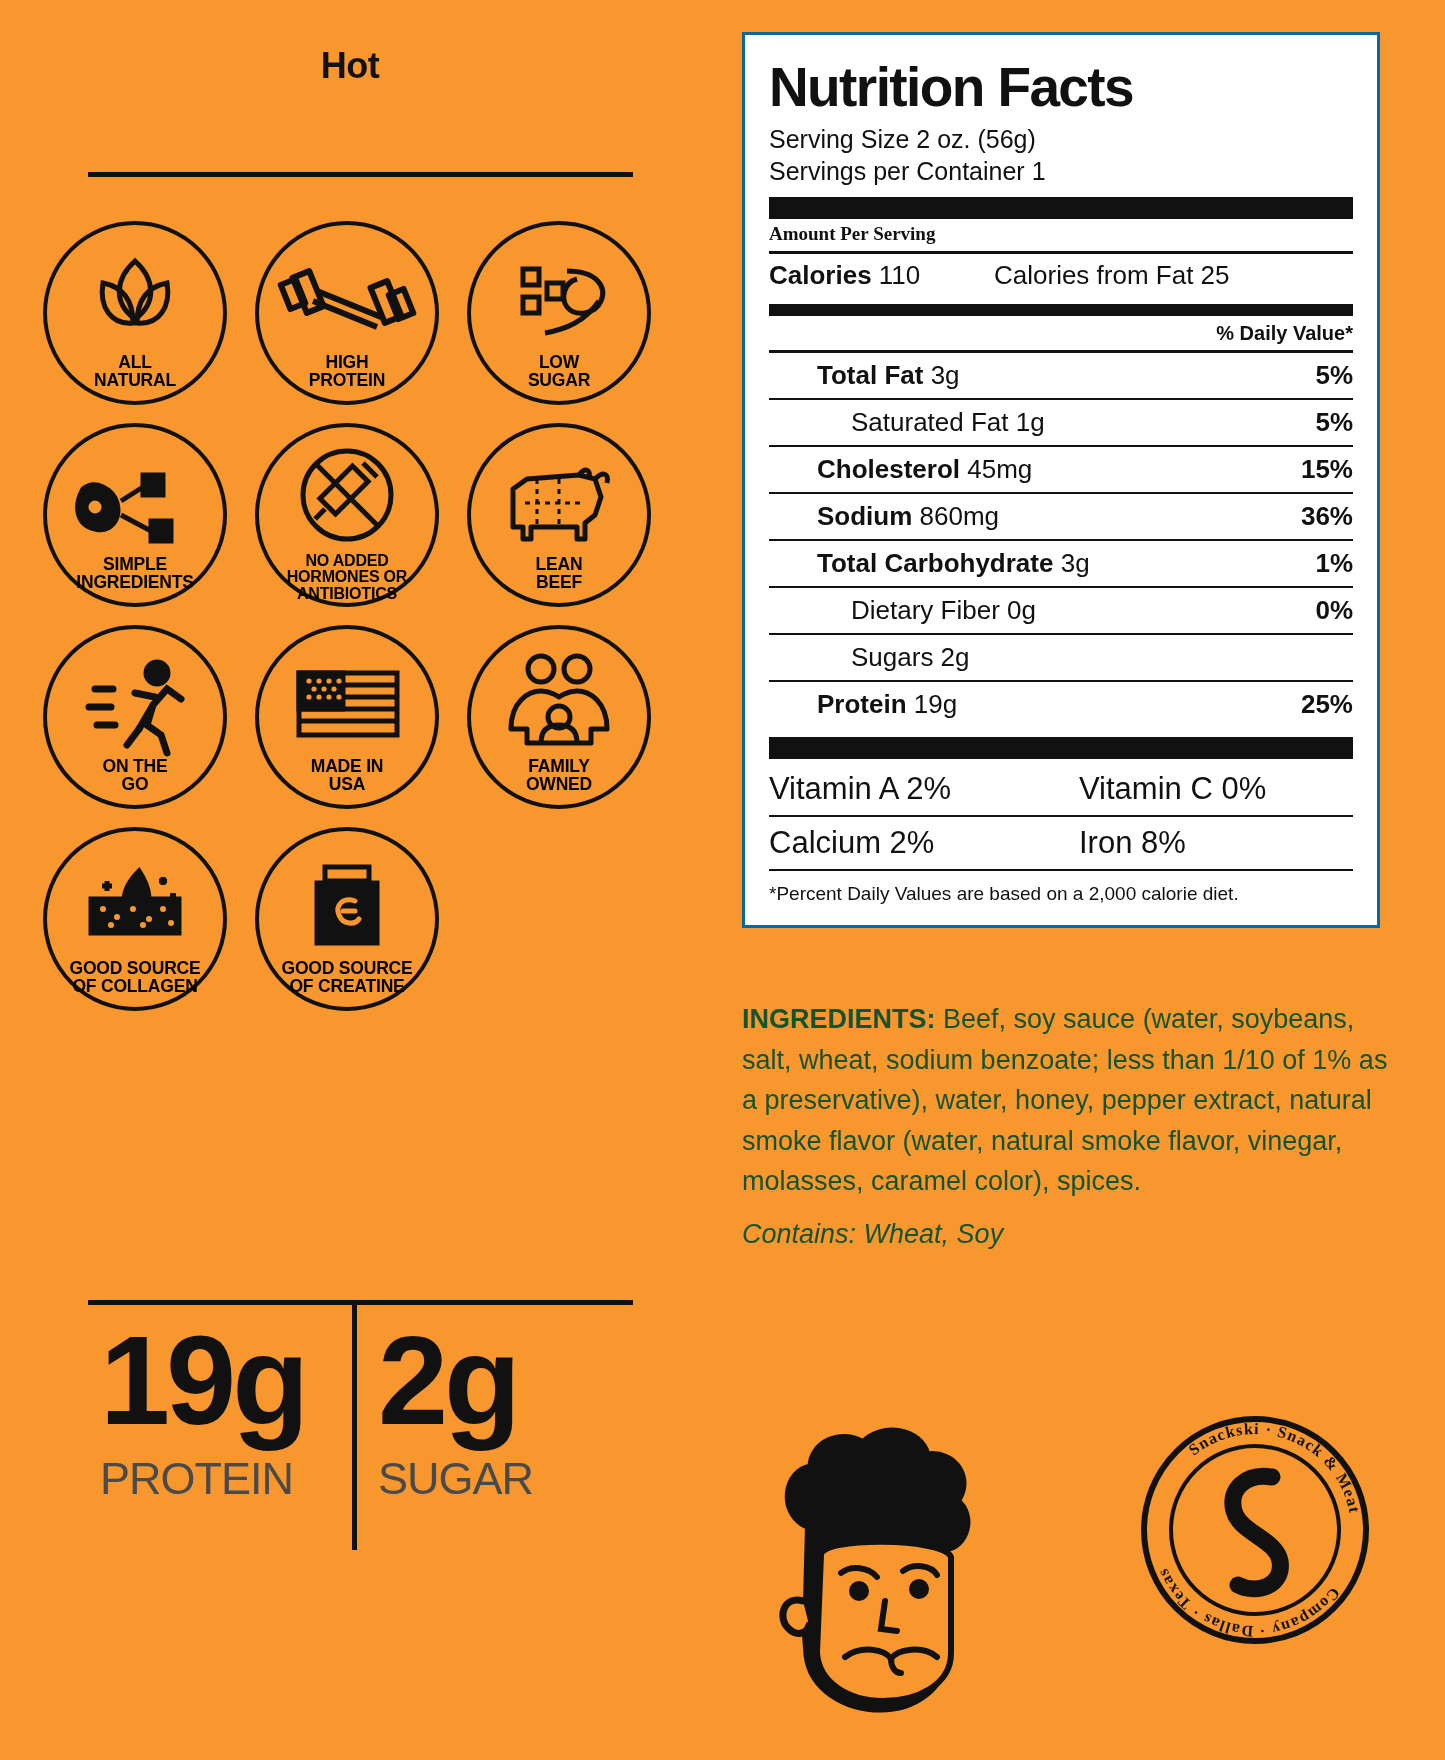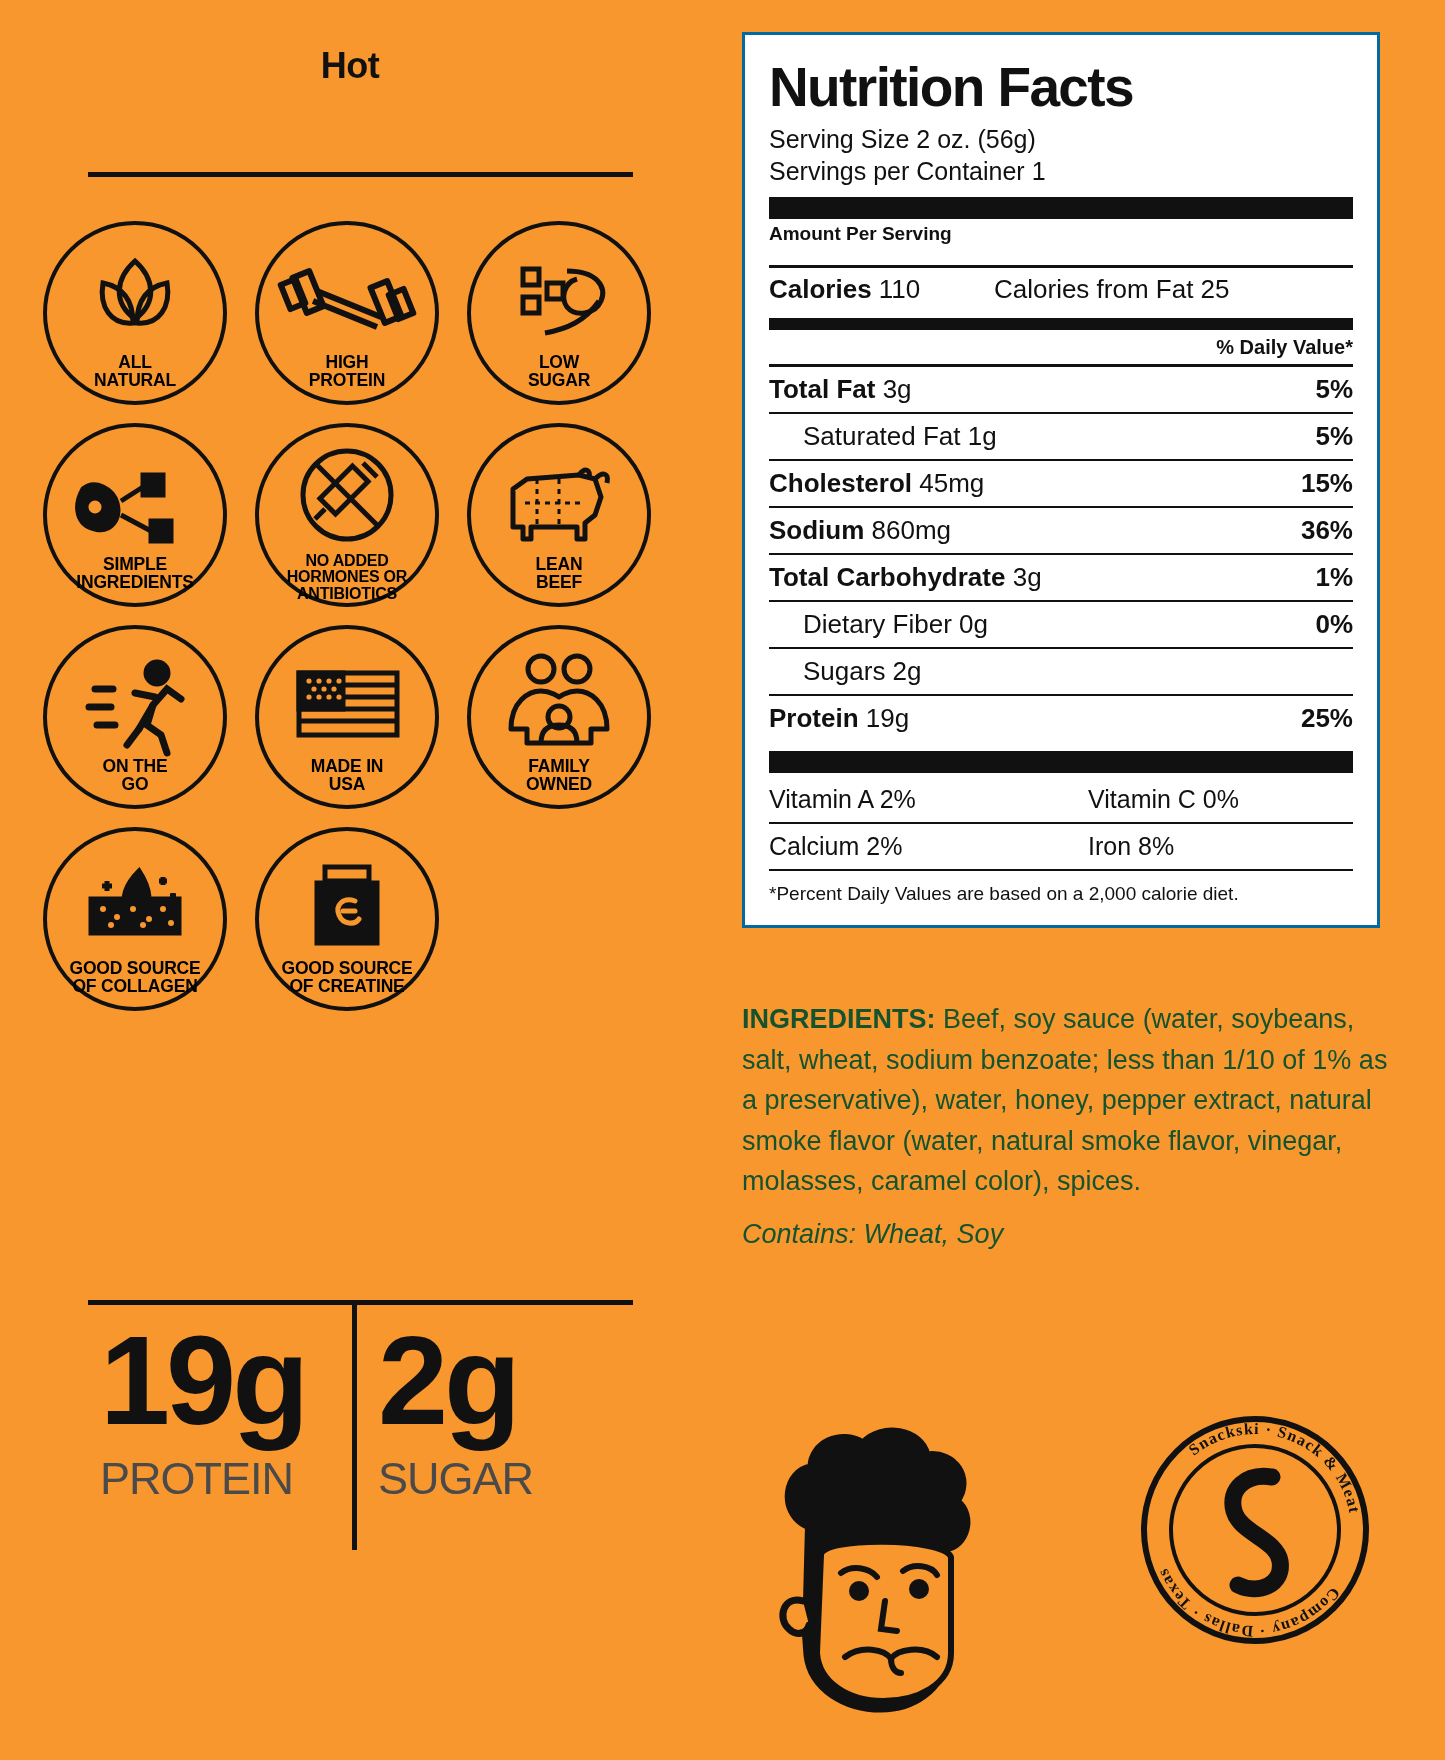--- a/index.html
+++ b/index.html
@@ -121,49 +121,49 @@
   .nf-title {
     font-size: 55px;
     font-weight: bold;
     letter-spacing: -1.6px;
     line-height: 1.05;
     margin: 2px 0 6px 0;
   }
   .nf-sub { font-size: 25px; line-height: 1.28; }
   .bar-thick { height: 22px; background: #111; margin: 10px 0 4px 0; }
   .bar-mid { height: 12px; background: #111; margin: 6px 0 0 0; }
-  .nf-amount { font-size: 19px; font-weight: bold; padding-bottom: 20px; }
+  .nf-amount { font-size: 19px; font-weight: bold; padding-bottom: 6px; font-family: Liberation Serif, serif; }
   .rule-1 { height: 2px; background: #111; }
   .rule-2 { height: 3px; background: #111; }
   .nf-row {
     display: flex;
     justify-content: space-between;
     align-items: baseline;
     font-size: 26px;
     padding: 7px 0 7px 0;
+    margin-left: 48px;
   }
   .nf-row .ind { padding-left: 34px; }
   .nf-row b { font-weight: bold; }
   .nf-cal {
     display: flex;
     font-size: 26px;
     padding: 6px 0 7px 0;
   }
   .nf-cal .c1 { width: 225px; }
   .dv-head {
     text-align: right;
     font-size: 20px;
     font-weight: bold;
     padding: 6px 0 5px 0;
   }
   .nf-vit {
     display: flex;
-    font-size: 25px;
+    font-size: 31px;
     padding: 8px 0 8px 0;
-    gap: 9px;
   }
   .nf-vit .v1 { width: 310px; }
   .nf-foot {
     font-size: 19px;
     padding-top: 12px;
   }
 
   
   .ingredients {
     position: absolute;

